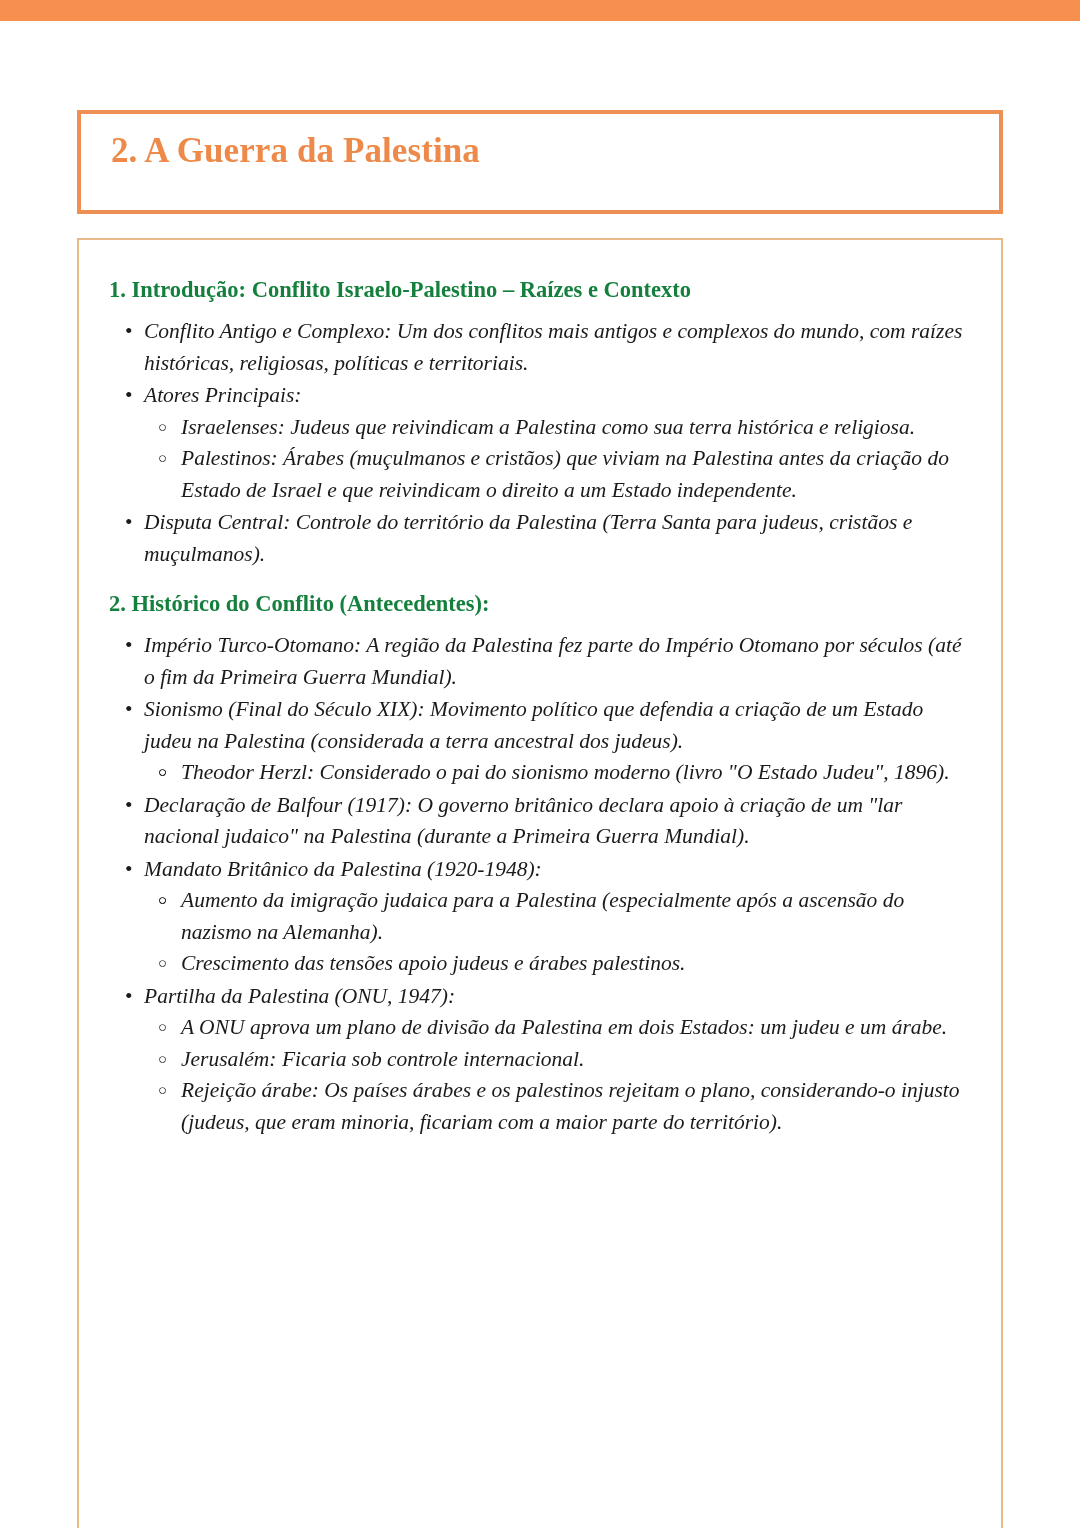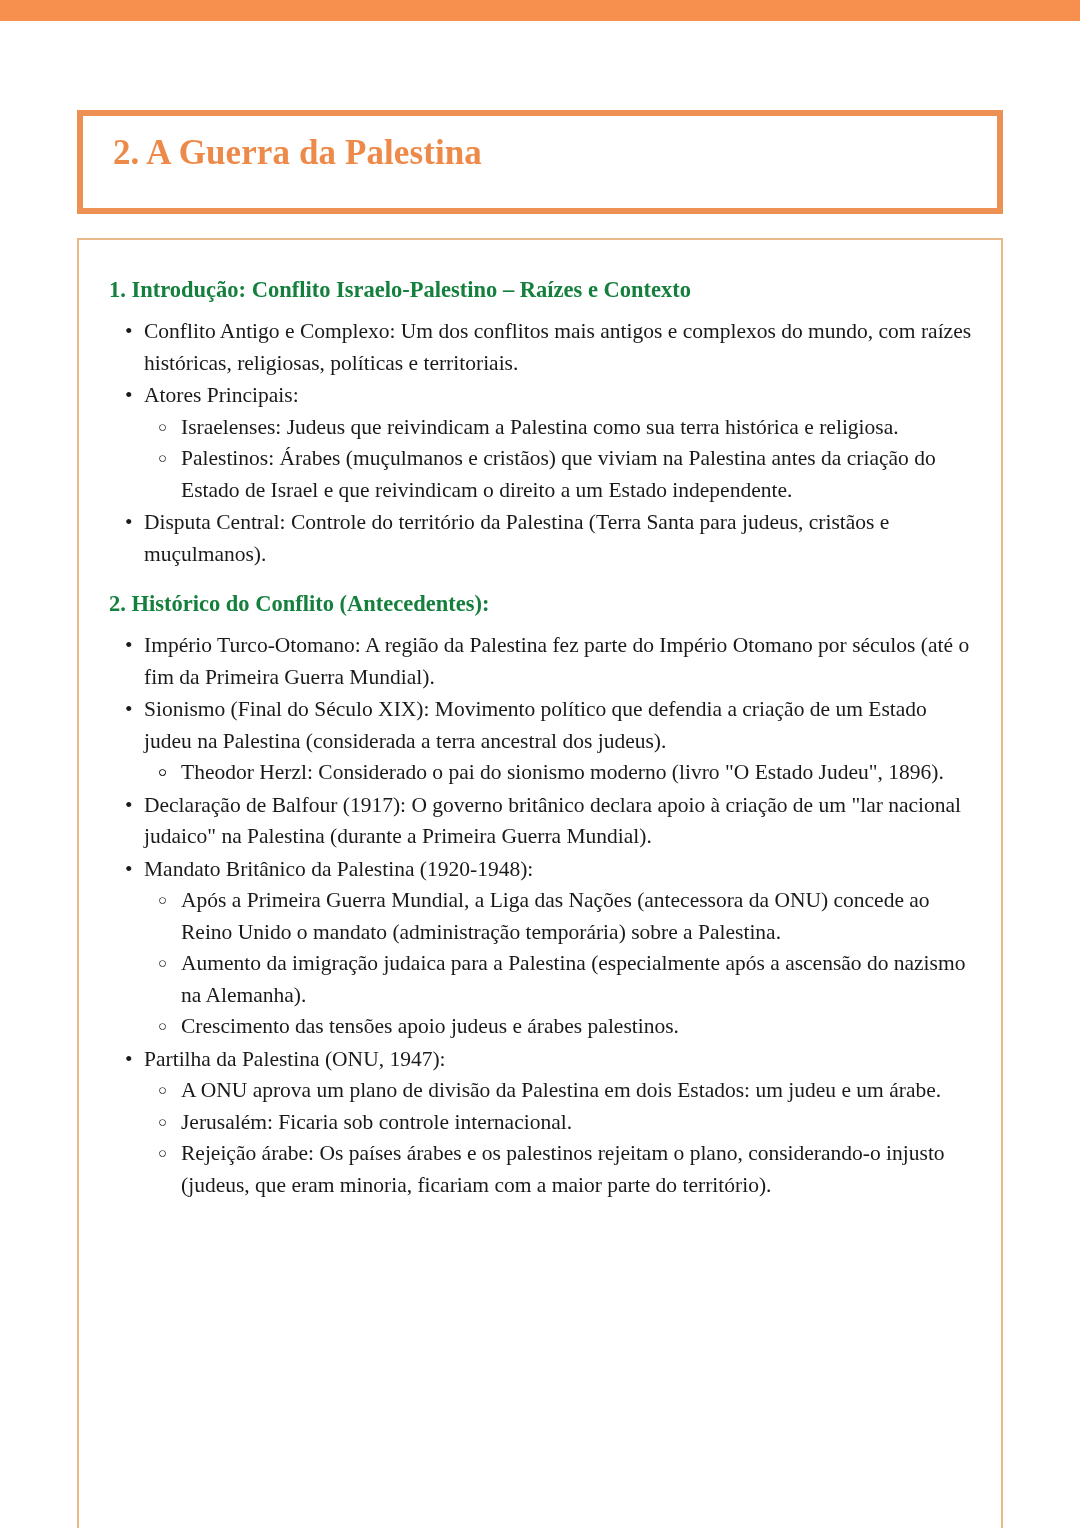--- a/index.html
+++ b/index.html
@@ -37,21 +37,21 @@
   }
 
   
   #title-card {
     position: absolute;
     left: 77px;
     top: 89px;           
     width: 926px;
     height: 104px;
     box-sizing: border-box;
-    border: 6px solid #84cc16;
+    border: 4px solid #84cc16;
     background: #ffffff;
     padding: 18px 0 0 30px;
   }
   #doc-title {
     font-size: 35px;
     line-height: 38px;
     font-weight: 700;
     color: #ED8A4A;
     letter-spacing: 0.1px;
     margin: 0;
@@ -129,21 +129,21 @@
   }
   ul.lvl2 > li > .bullet-mark {
     position: absolute;
     left: 14px;
     top: 0;
     font-size: 15px;
     line-height: 31.5px;
     color: #1a1a1a;
   }
 
-  .li-text { display: inline; }
+  .li-text { display: inline; font-style: italic; }
 </style>
 </head>
 <body style="background: rgb(255, 255, 255);">
 
 <div id="top-bar" style="background: rgb(247, 143, 78);"></div>
 
 <div id="page">
 
   <div id="title-card" style="border-color: rgb(237, 144, 84);">
     <h1 id="doc-title" style="color: rgb(237, 138, 74);">2. A Guerra da Palestina</h1>
@@ -165,21 +165,21 @@
         <div class="section-block">
           <div class="section-heading">2. Histórico do Conflito (Antecedentes):</div>
           <ul class="lvl1">
             <li><span class="bullet-mark">•</span><span class="li-text">Império Turco-Otomano: A região da Palestina fez parte do Império Otomano por séculos (até o fim da Primeira Guerra Mundial).</span></li>
             <li><span class="bullet-mark">•</span><span class="li-text">Sionismo (Final do Século XIX): Movimento político que defendia a criação de um Estado judeu na Palestina (considerada a terra ancestral dos judeus).</span><ul class="lvl2">
                 <li><span class="bullet-mark">○</span></li>
                 <li><span class="bullet-mark">○</span><span class="li-text">Theodor Herzl: Considerado o pai do sionismo moderno (livro "O Estado Judeu", 1896).</span></li>
               </ul></li>
             <li><span class="bullet-mark">•</span><span class="li-text">Declaração de Balfour (1917): O governo britânico declara apoio à criação de um "lar nacional judaico" na Palestina (durante a Primeira Guerra Mundial).</span></li>
             <li><span class="bullet-mark">•</span><span class="li-text">Mandato Britânico da Palestina (1920-1948):</span><ul class="lvl2">
-                <li><span class="bullet-mark">○</span><span class="li-text">Após a Primeira Guerra Mundial, a Liga das Nações (antecessora da ONU) concede ao Reino Unido o mandato (administração temporária) sobre a Palestina.</span></li>
+                <li><span class="bullet-mark">○</span></li>
                 <li><span class="bullet-mark">○</span><span class="li-text">Aumento da imigração judaica para a Palestina (especialmente após a ascensão do nazismo na Alemanha).</span></li>
                 <li><span class="bullet-mark">○</span><span class="li-text">Crescimento das tensões apoio judeus e árabes palestinos.</span></li>
               </ul></li>
             <li><span class="bullet-mark">•</span><span class="li-text">Partilha da Palestina (ONU, 1947):</span><ul class="lvl2">
                 <li><span class="bullet-mark">○</span><span class="li-text">A ONU aprova um plano de divisão da Palestina em dois Estados: um judeu e um árabe.</span></li>
                 <li><span class="bullet-mark">○</span><span class="li-text">Jerusalém: Ficaria sob controle internacional.</span></li>
                 <li><span class="bullet-mark">○</span><span class="li-text">Rejeição árabe: Os países árabes e os palestinos rejeitam o plano, considerando-o injusto (judeus, que eram minoria, ficariam com a maior parte do território).</span></li>
               </ul></li>
           </ul>
         </div>

